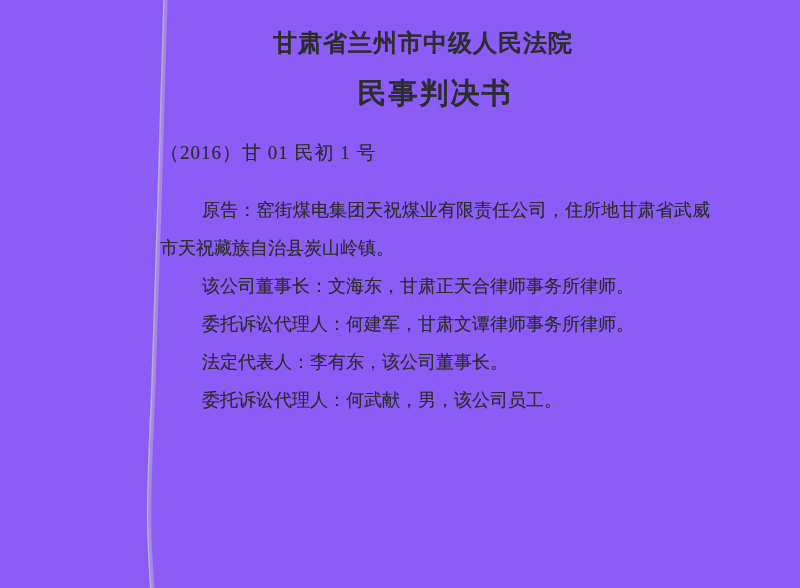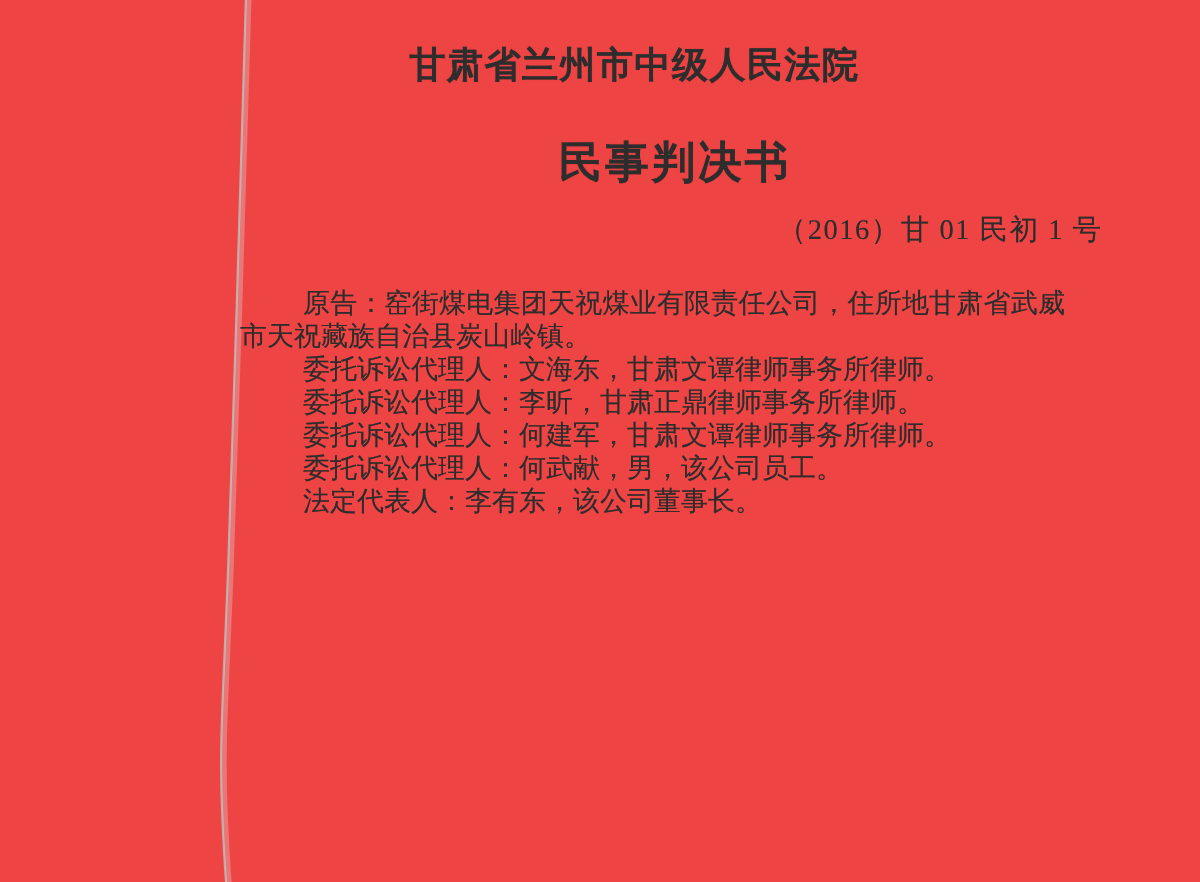--- a/index.html
+++ b/index.html
@@ -1,20 +1,20 @@
 <!DOCTYPE html>
 <html><head>
 <meta charset="utf-8">
 <style>
   html, body { margin: 0; padding: 0; background: #ffffff; }
   .page {
     position: relative;
     width: 800px;
     height: 588px;
-    background: #ef4444;
+    background: #8b5cf6;
     overflow: hidden;
     font-family: "Liberation Serif", "DejaVu Serif", serif;
     color: #2d2d2d;
   }
   .fold-svg {
     position: absolute;
     left: 0; top: 0;
     width: 800px; height: 588px;
     pointer-events: none;
   }
@@ -27,44 +27,44 @@
     font-size: 24px;
     font-weight: 600;
     letter-spacing: 1px;
     white-space: nowrap;
     text-shadow: 0 0 0.5px rgba(45,45,45,0.55);
   }
   .doc-type {
     position: absolute;
     left: 160px; top: 74px;
     width: 550px;
-    margin: 15px;
+    margin: 0;
     text-align: center;
     font-size: 29px;
     font-weight: 700;
     letter-spacing: 2px;
     white-space: nowrap;
     text-shadow: 0 0 0.5px rgba(45,45,45,0.55);
   }
   .case-number {
     position: absolute;
     left: 160px; top: 140px;
     width: 575px;
-    text-align: right;
+    text-align: left;
     font-size: 19px;
     letter-spacing: 1px;
     white-space: nowrap;
     text-shadow: 0 0 0.4px rgba(45,45,45,0.5);
   }
   .body-text {
     position: absolute;
     left: 160px; top: 191px;
     width: 550px;
     font-size: 18px;
-    line-height: 22px;
+    line-height: 38px;
     text-align: justify;
     text-shadow: 0 0 0.4px rgba(45,45,45,0.5);
   }
   .body-text p {
     margin: 0;
     text-indent: 42px;
   }
 </style>
 </head>
 <body>
@@ -77,20 +77,19 @@
   </svg>
 
   <h1 class="court-name">甘肃省兰州市中级人民法院</h1>
 
   <h2 class="doc-type">民事判决书</h2>
 
   <div class="case-number">（2016）甘 01 民初 1 号</div>
 
   <div class="body-text">
     <p>原告：窑街煤电集团天祝煤业有限责任公司，住所地甘肃省武威市天祝藏族自治县炭山岭镇。</p>
-    <p>委托诉讼代理人：文海东，甘肃文谭律师事务所律师。</p>
-    <p>委托诉讼代理人：李昕，甘肃正鼎律师事务所律师。</p>
+    <p>该公司董事长：文海东，甘肃正天合律师事务所律师。</p>
     <p>委托诉讼代理人：何建军，甘肃文谭律师事务所律师。</p>
+    <p>法定代表人：李有东，该公司董事长。</p>
     <p>委托诉讼代理人：何武献，男，该公司员工。</p>
-    <p>法定代表人：李有东，该公司董事长。</p>
   </div>
 
 </div>
 
 </body></html>

